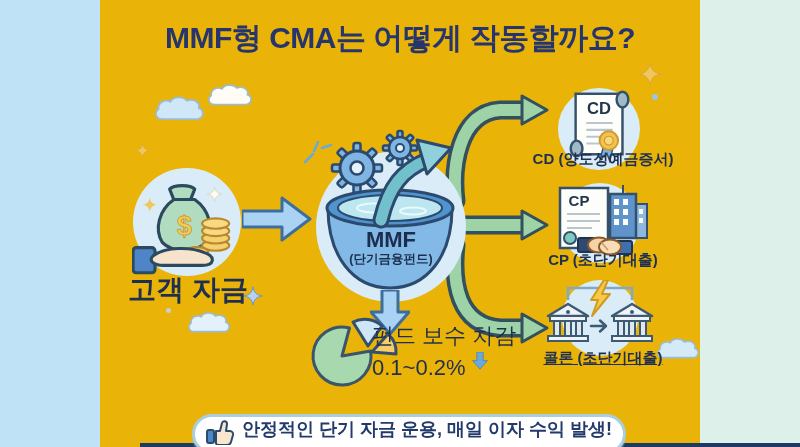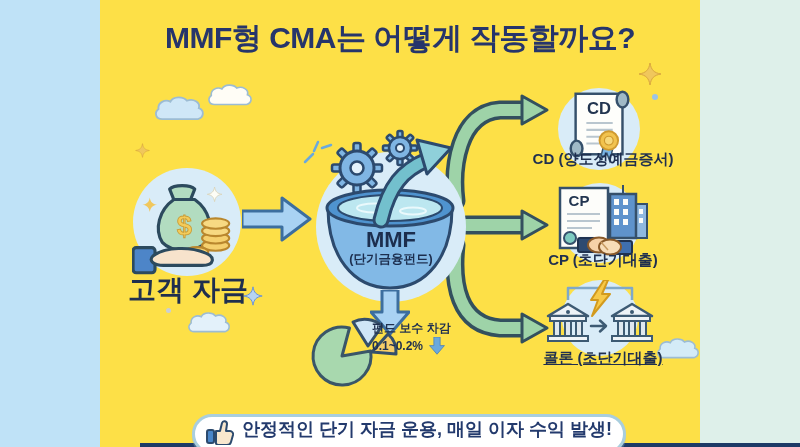--- a/index.html
+++ b/index.html
@@ -1,18 +1,18 @@
 <!DOCTYPE html>
 <html><head>
 <meta charset="utf-8">
 <style>
   html,body { margin:0; padding:0; }
   .canvas {
     position:relative; width:800px; height:447px; overflow:hidden;
-    background:#fde047;
+    background:#eab308;
     font-family:"Liberation Sans","DejaVu Sans",sans-serif;
   }
   .strip { position:absolute; top:0; height:447px; }
   .strip-left  { left:0;  width:100px; background:#bfe2f7; }
   .strip-right { right:0; width:100px; background:#def0ea; }
   .bottom-bar  { position:absolute; left:140px; right:0; bottom:0; height:4px; background:#1d3a66; }
 
   .title {
     position:absolute; left:0; right:0; top:18px; text-align:center;
     font-size:30px; font-weight:800; color:#26356b; letter-spacing:-0.5px;
@@ -28,22 +28,22 @@
   .label-source { left:118px; top:271px; width:140px; font-size:28px; }
   .label-out    { left:515px; width:176px; font-size:15px; }
   .label-cd   { top:150px; }
   .label-cp   { top:251px; }
   .label-call { top:349px;text-decoration:underline; }
 
   .mmf-name { left:330px; top:227px; width:122px; font-size:22px; color:#1c2e4e; }
   .mmf-sub  { left:318px; top:251px; width:146px; font-size:12.5px; color:#1c2e4e; }
 
   .fee-box { position:absolute; left:372px; top:320px; width:150px;
-             font-size:12px; font-weight:700; color:#1f2f4f; line-height:1.45; }
-  .fee-rate-row { display:flex; align-items:flex-end; gap:6px; }
+             font-size:22px; font-weight:400; color:#1f2f4f; line-height:1.45; }
+  .fee-rate-row { display:flex; align-items:flex-start; gap:6px; }
 
   .banner {
     position:absolute; left:192px; top:394px; width:428px; height:34px;
     background:#ffffff; border:3px solid #a9cede; border-radius:22px;
     display:flex; align-items:flex-start; justify-content:center; gap:8px;
     box-shadow:0 3px 0 rgba(140,185,210,0.35);
     margin-top:20px;
   }
   .banner-text { font-size:18px; font-weight:800; color:#233a6d; white-space:nowrap; }
 

